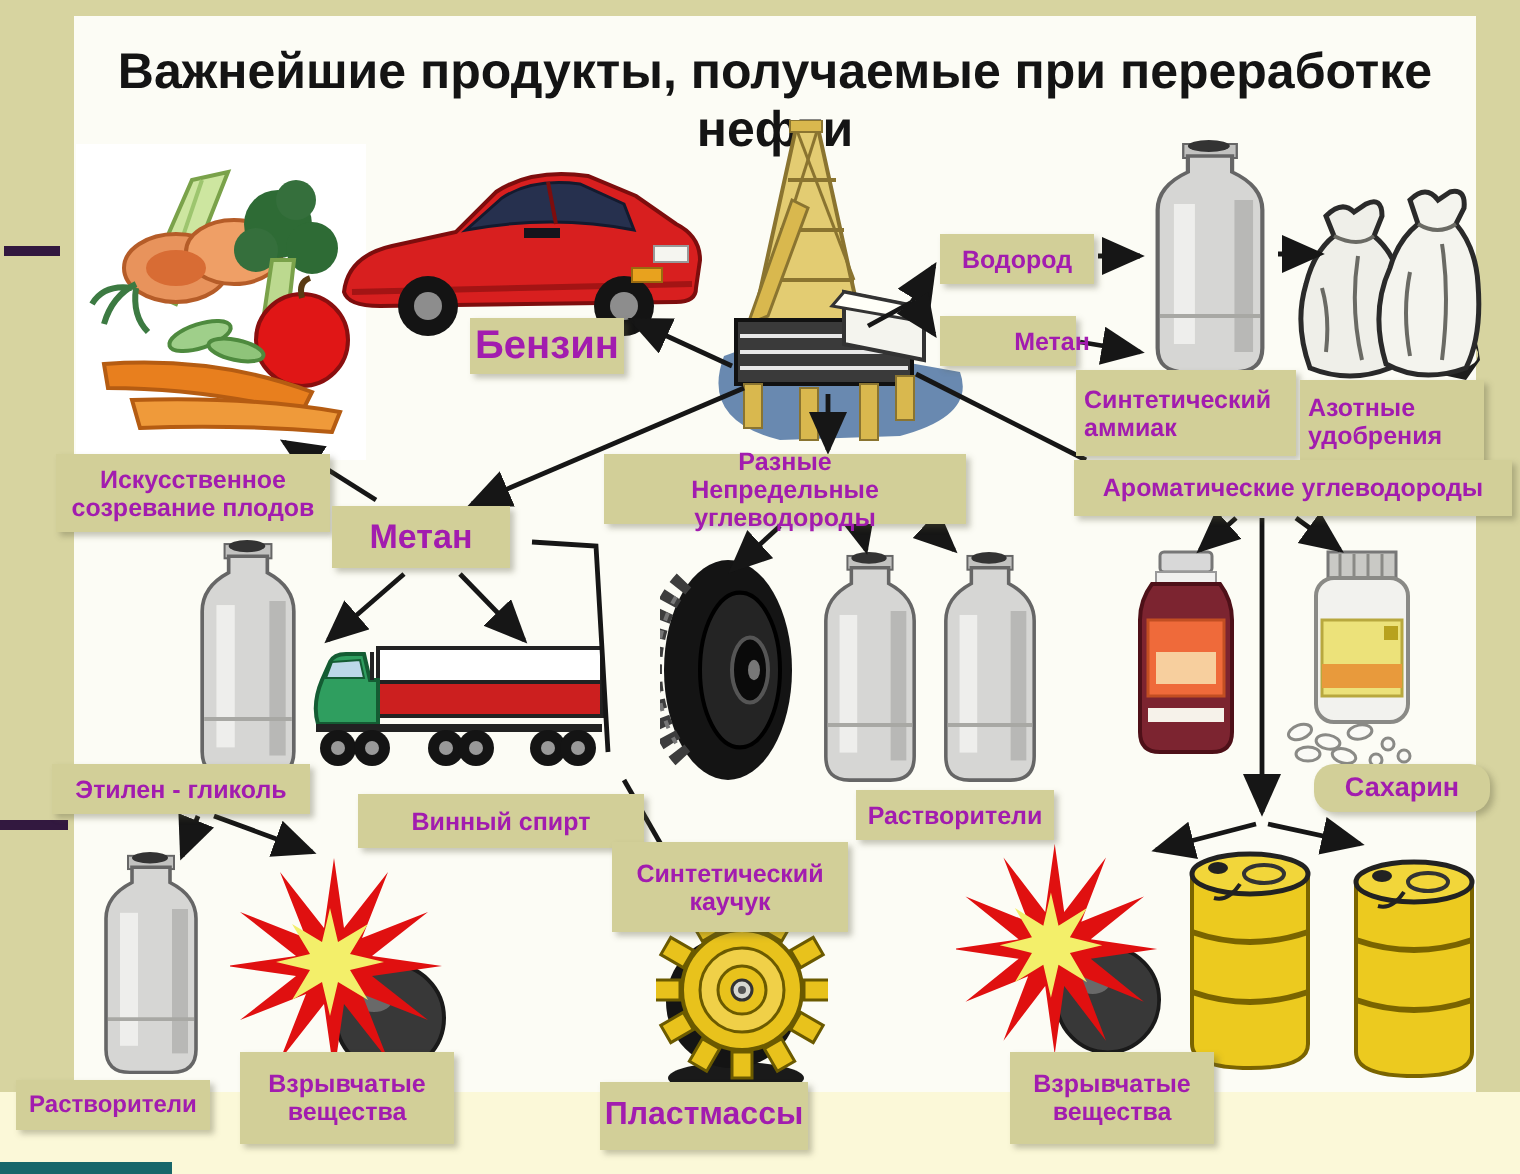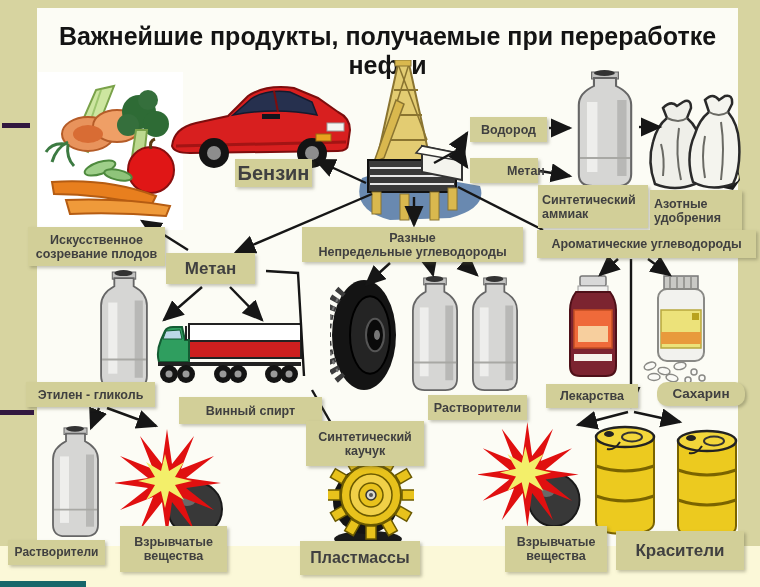--- a/index.html
+++ b/index.html
@@ -4,21 +4,21 @@
 <style>
   html,body{margin:0;padding:0;background:#888;}
   .stage{position:relative;width:760px;height:587px;background:#d7d4a0;overflow:hidden;
          font-family:"Liberation Sans",sans-serif;}
   .panel{position:absolute;left:37px;top:8px;width:701px;height:538px;background:#fcfcf5;}
   .bottom-strip{position:absolute;left:0;top:546px;width:760px;height:41px;background:#fbf8d8;}
   .teal-bar{position:absolute;left:0;top:581px;width:86px;height:6px;background:#17666a;}
   .dash{position:absolute;background:#32183f;height:5px;}
   .title{position:absolute;left:37px;top:22px;width:701px;text-align:center;
          font-size:25px;font-weight:700;color:#141414;letter-spacing:0px;}
-  .lbl{position:absolute;background:#d2cf98;color:#404040;font-weight:700;font-size:12.5px;
+  .lbl{position:absolute;background:#d2cf98;color:#a21caf;font-weight:700;font-size:12.5px;
        line-height:1.12;display:flex;align-items:center;justify-content:center;text-align:center;
        padding:2px 4px;box-sizing:border-box;white-space:pre-line;
        box-shadow:2px 2px 3px rgba(90,90,60,.35);}
   .img{position:absolute;}
   .img svg{display:block;width:100%;height:100%;}
   .arrows{position:absolute;left:0;top:0;width:760px;height:587px;pointer-events:none;}
 </style>
 </head>
 <body>
 
@@ -333,27 +333,25 @@
     </g>
   </svg>
 
   <div class="lbl" style="left:235px;top:159px;width:77px;height:28px;font-size:20px;">Бензин</div>
   <div class="lbl" style="left:470px;top:117px;width:77px;height:25px;">Водород</div>
   <div class="lbl" style="left:470px;top:158px;width:68px;height:25px;padding-left:48px;">Метан</div>
   <div class="lbl" style="left:538px;top:185px;width:110px;height:43px;justify-content:flex-start;text-align:left;">Синтетический аммиак</div>
   <div class="lbl" style="left:650px;top:190px;width:92px;height:41px;justify-content:flex-start;text-align:left;">Азотные удобрения</div>
   <div class="lbl" style="left:28px;top:227px;width:137px;height:39px;">Искусственное созревание плодов</div>
   <div class="lbl" style="left:166px;top:253px;width:89px;height:31px;font-size:17px;">Метан</div>
-  <div class="lbl" style="left:302px;top:227px;width:221px;height:35px;">Разные
+  <div class="lbl" style="left:302px;top:227px;width:181px;height:35px;">Разные
 Непредельные  углеводороды</div>
   <div class="lbl" style="left:537px;top:230px;width:219px;height:28px;">Ароматические углеводороды</div>
   <div class="lbl" style="left:26px;top:382px;width:129px;height:25px;">Этилен - гликоль</div>
   <div class="lbl" style="left:179px;top:385px;width:143px;height:27px;margin-top:12px;">Винный спирт</div>
   <div class="lbl" style="left:306px;top:379px;width:118px;height:45px;margin-top:42px;">Синтетический каучук</div>
   <div class="lbl" style="left:428px;top:395px;width:99px;height:25px;">Растворители</div>
-  <div class="lbl" style="left:546px;top:384px;width:92px;height:24px;">Лекарства</div>
   <div class="lbl" style="left:657px;top:382px;width:88px;height:24px;font-size:13.5px;border-radius:10px;">Сахарин</div>
   <div class="lbl" style="left:8px;top:540px;width:97px;height:25px;font-size:12px;">Растворители</div>
   <div class="lbl" style="left:120px;top:526px;width:107px;height:46px;">Взрывчатые вещества</div>
-  <div class="lbl" style="left:300px;top:541px;width:120px;height:34px;font-size:16px;">Пластмассы</div>
+  <div class="lbl" style="left:300px;top:541px;width:104px;height:34px;font-size:16px;">Пластмассы</div>
   <div class="lbl" style="left:505px;top:526px;width:102px;height:46px;">Взрывчатые вещества</div>
-  <div class="lbl" style="left:616px;top:531px;width:128px;height:39px;font-size:17px;">Красители</div>
 </div>
 
 </body></html>

